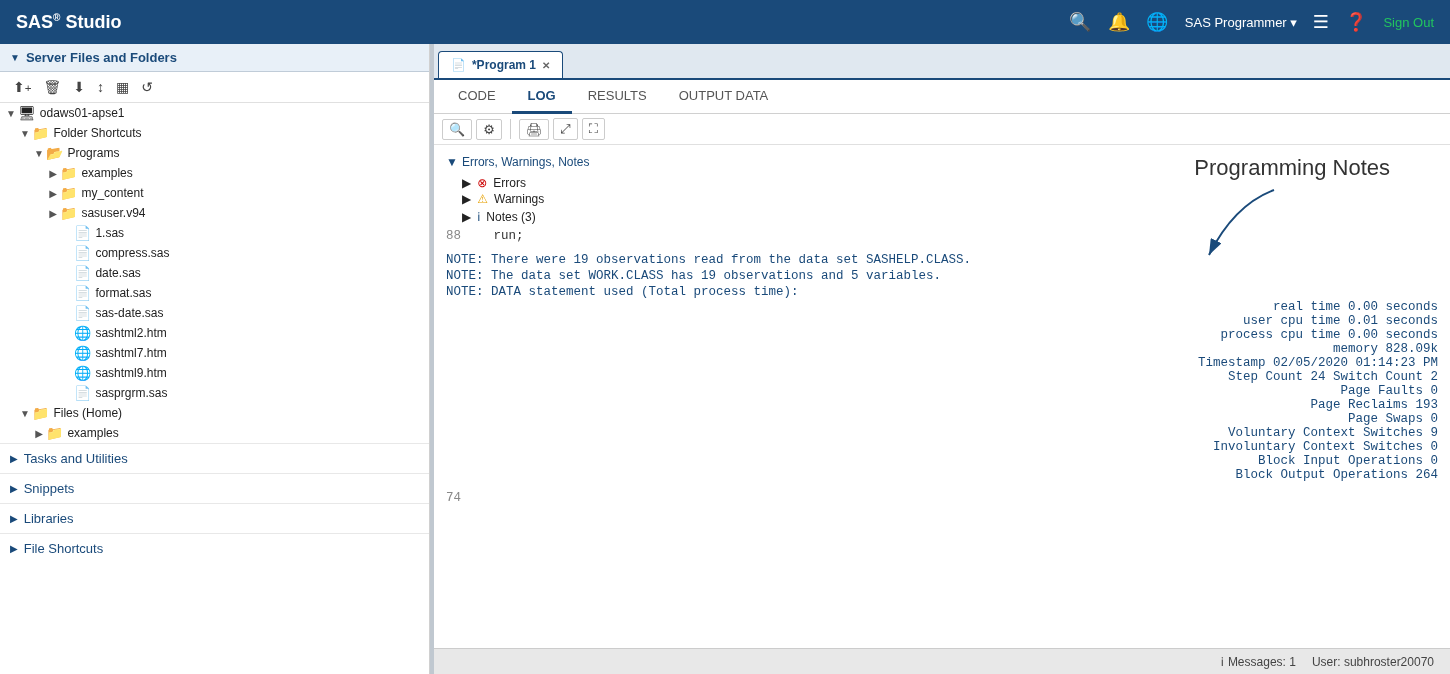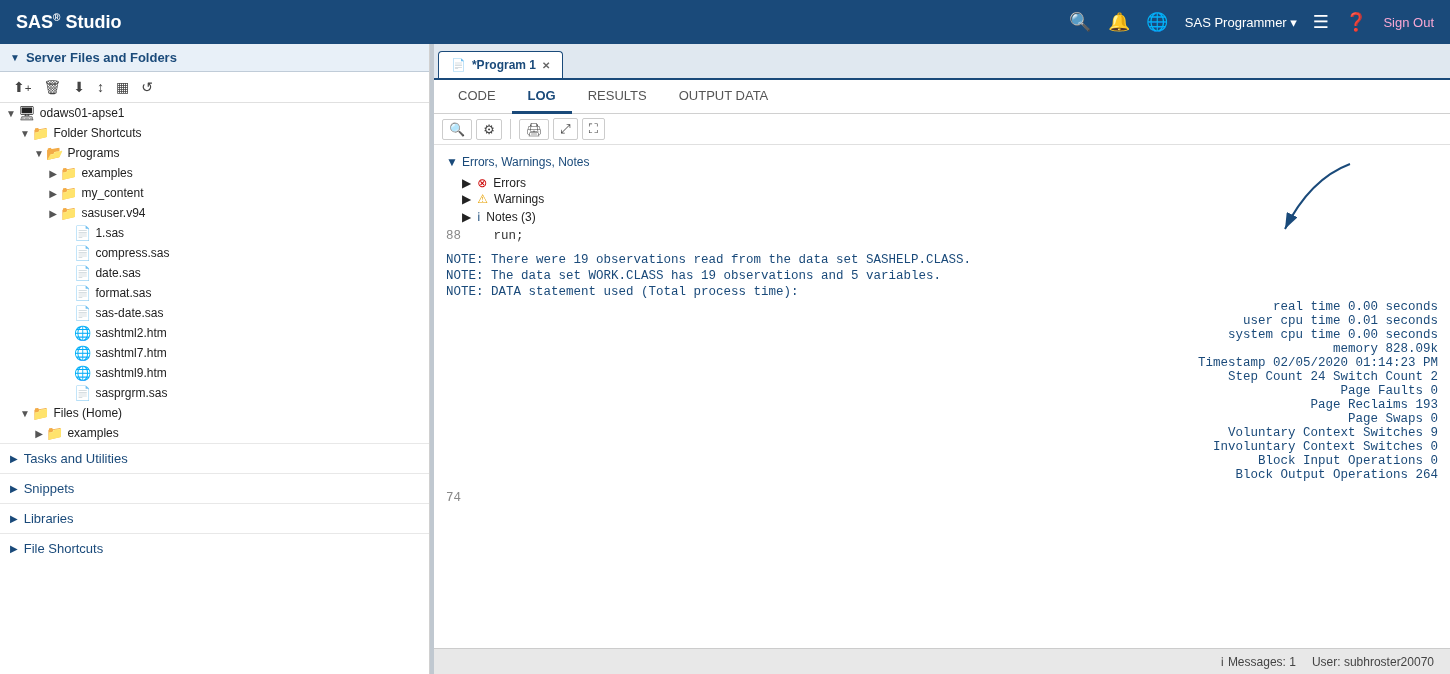--- a/index.html
+++ b/index.html
@@ -15,21 +15,21 @@
       padding: 0 16px;
       justify-content: space-between;
     }
     .topbar-left { display: flex; align-items: center; gap: 4px; }
     .topbar-brand { font-size: 18px; font-weight: bold; color: white; }
     .topbar-brand sup { font-size: 10px; }
     .topbar-right { display: flex; align-items: center; gap: 16px; color: white; font-size: 13px; }
     .topbar-right .icon-btn { color: white; cursor: pointer; font-size: 18px; }
     .topbar-user { color: white; cursor: pointer; }
     .topbar-user:after { content: ' ▾'; }
-    .topbar-signout { color: #f9a8d4; cursor: pointer; }
+    .topbar-signout { color: #22c55e; cursor: pointer; }
 
     
     .main-layout {
       display: flex;
       height: calc(674px - 44px);
     }
 
     
     .sidebar {
       width: 430px;
@@ -470,20 +470,21 @@
       <button title="Filter">⚙</button>
       <div class="divider"></div>
       <button title="Print">🖨</button>
       <button title="Expand">⤢</button>
       <button title="Fullscreen">⛶</button>
     </div>
 
     <div class="log-content">
 
       <div class="prog-notes-annotation">
+        <div class="prog-notes-text">Programming Notes</div>
         <svg width="120" height="80" style="display:block; margin-top:4px;">
           <defs>
             <marker id="arrowhead" markerWidth="8" markerHeight="6" refX="8" refY="3" orient="auto">
               <polygon points="0 0, 8 3, 0 6" fill="#1a4a7a"></polygon>
             </marker>
           </defs>
           <path d="M 80 5 Q 40 20 15 70" stroke="#1a4a7a" stroke-width="2" fill="none" marker-end="url(#arrowhead)"></path>
         </svg>
       </div>
 
@@ -524,21 +525,21 @@
         <div class="note-data" style="padding-left: 48px; text-align: right;">
           <div>
             <span style="display:inline-block;width:280px;">real time</span>
             <span>0.00 seconds</span>
           </div>
           <div>
             <span style="display:inline-block;width:280px;">user cpu time</span>
             <span>0.01 seconds</span>
           </div>
           <div>
-            <span style="display:inline-block;width:280px;">system cpu time</span>
+            <span style="display:inline-block;width:280px;">process cpu time</span>
             <span>0.00 seconds</span>
           </div>
           <div>
             <span style="display:inline-block;width:280px;">memory</span>
             <span>828.09k</span>
           </div>
           <div>
             <span style="display:inline-block;width:280px;">Timestamp</span>
             <span>02/05/2020 01:14:23 PM</span>
           </div>

